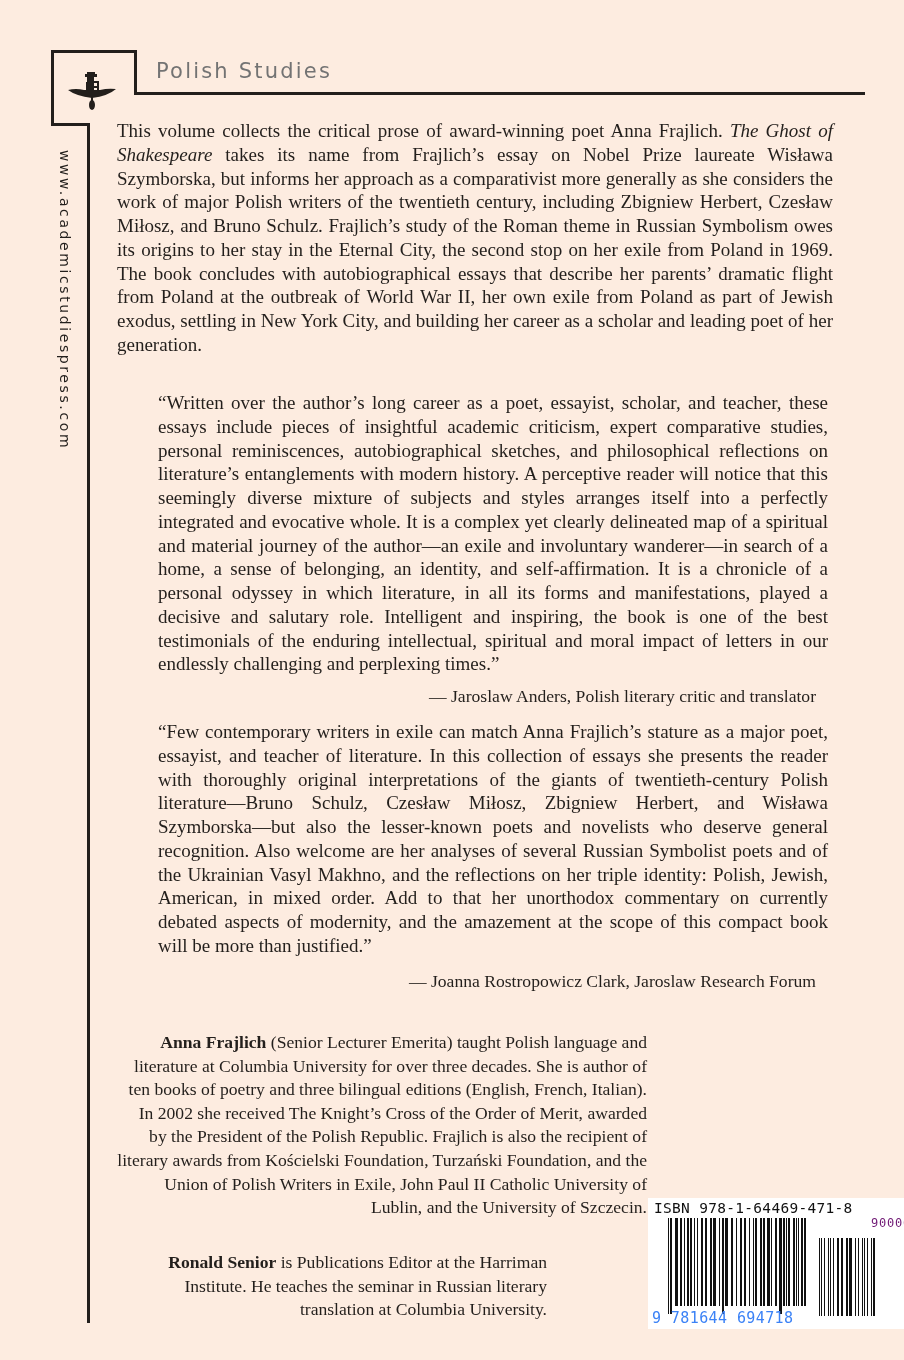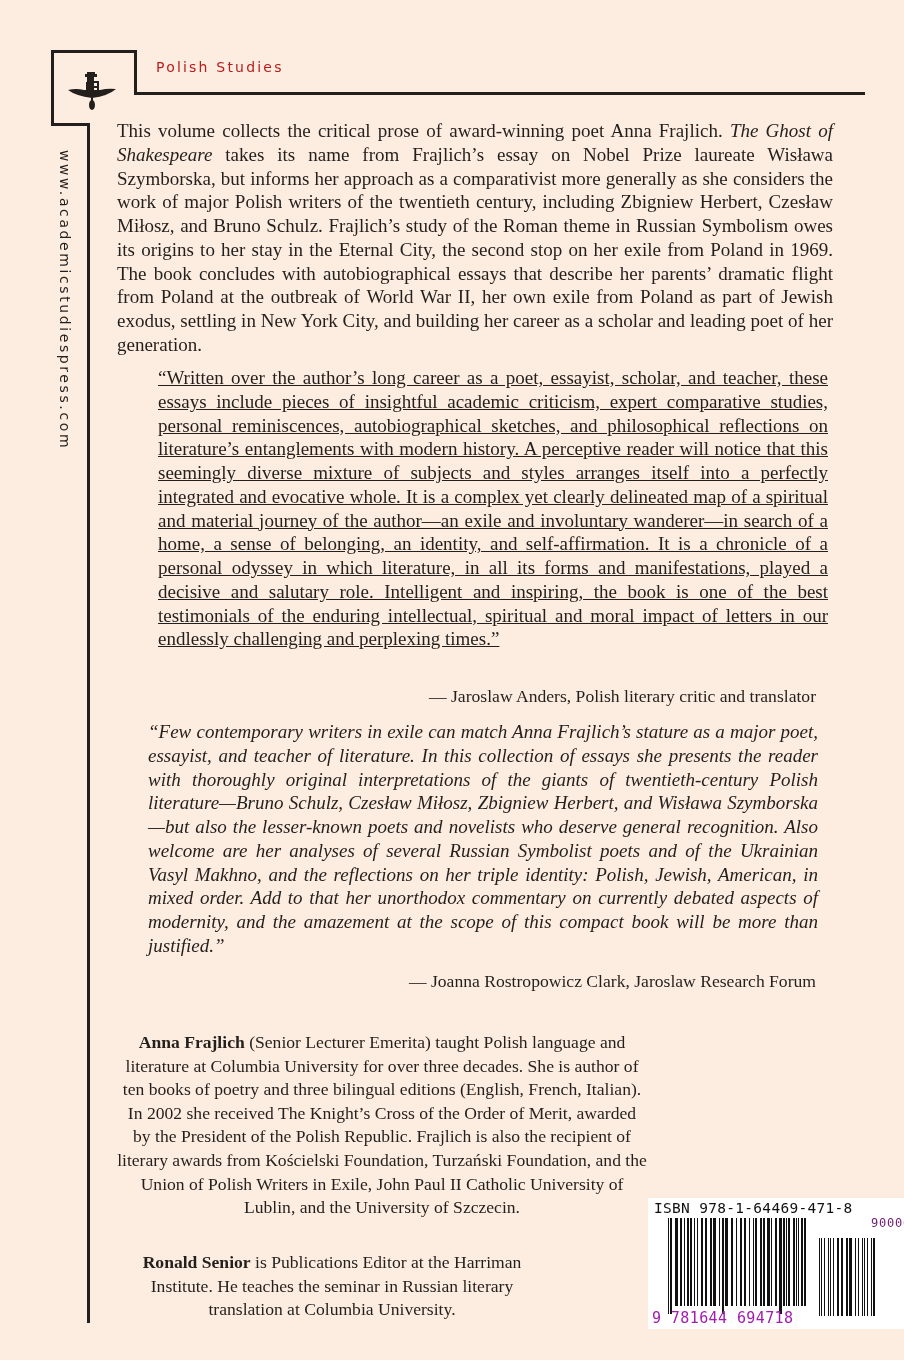--- a/index.html
+++ b/index.html
@@ -6,46 +6,46 @@
   body {
     width: 904px; height: 1360px; position: relative; overflow: hidden;
     background: #fdece0;
     color: #231f1c;
     font-family: "Liberation Serif", "DejaVu Serif", serif;
   }
   .line { position: absolute; background: #231f1c; }
   .series {
     position: absolute; left: 156px; top: 59px;
     font-family: "DejaVu Sans", "Liberation Sans", sans-serif;
-    font-size: 14px; letter-spacing: 2.2px; color: #b91c1c;
+    font-size: 21px; letter-spacing: 2.2px; color: #737373;
   }
   .boat { position: absolute; left: 64px; top: 68px; width: 56px; height: 44px; }
   .url {
     position: absolute; left: 55px; top: 150px;
     transform-origin: 0 0; transform: translate(18px, 0) rotate(90deg);
     font-family: "DejaVu Sans", "Liberation Sans", sans-serif;
     font-size: 14px; letter-spacing: 2.6px; white-space: nowrap; color: #231f1c;
   }
   .para {
     position: absolute; margin: 0;
     font-size: 19px; line-height: 23.75px; text-align: justify;
     text-align-last: left;
   }
   .intro { left: 117px; top: 119px; width: 716px; }
-  .quote1 { left: 158px; top: 366px; width: 670px; text-decoration: underline; }
-  .quote2 { left: 148px; top: 720px; width: 670px; font-style: italic; }
+  .quote1 { left: 158px; top: 391px; width: 670px; }
+  .quote2 { left: 158px; top: 720px; width: 670px; }
   .attr {
     position: absolute; right: 76px; margin: 12px;
     font-size: 17.6px; line-height: 23.75px; text-align: right;
   }
   .attr1 { top: 673px; }
   .attr2 { top: 958px; }
   .bio {
     position: absolute; left: 117px; margin: 0;
-    font-size: 17.6px; line-height: 23.6px; text-align: center;
+    font-size: 17.6px; line-height: 23.6px; text-align: right;
   }
   .bio1 { top: 1031px; width: 530px; }
   .bio2 { top: 1251px; width: 430px; }
   .bio b { font-weight: bold; }
   .barcode {
     position: absolute; left: 648px; top: 1198px; width: 268px; height: 131px;
     background: #ffffff;
   }
   .isbn-text {
     position: absolute; left: 6px; top: 2px;
@@ -53,21 +53,21 @@
     font-size: 14.5px; letter-spacing: 0.3px; white-space: nowrap; color: #111;
   }
   .price-text {
     position: absolute; right: 5px; top: 18px;
     font-family: "DejaVu Sans Mono", "Liberation Mono", monospace;
     font-size: 12px; letter-spacing: 0.8px; color: #701a75;
   }
   .ean-text {
     position: absolute; left: 4px; bottom: 2px;
     font-family: "DejaVu Sans Mono", "Liberation Mono", monospace;
-    font-size: 15px; letter-spacing: 0.4px; color: #a21caf; white-space: nowrap;
+    font-size: 15px; letter-spacing: 0.4px; color: #3b82f6; white-space: nowrap;
   }
   .bars { position: absolute; left: 0; top: 0; }
 </style>
 </head>
 <body>
 
 <div class="line" style="left:51px; top:50px; width:86px; height:3px;"></div>
 <div class="line" style="left:134px; top:50px; width:3px; height:45px;"></div>
 <div class="line" style="left:134px; top:92px; width:731px; height:3px;"></div>
 <div class="line" style="left:51px; top:50px; width:3px; height:76px;"></div>

